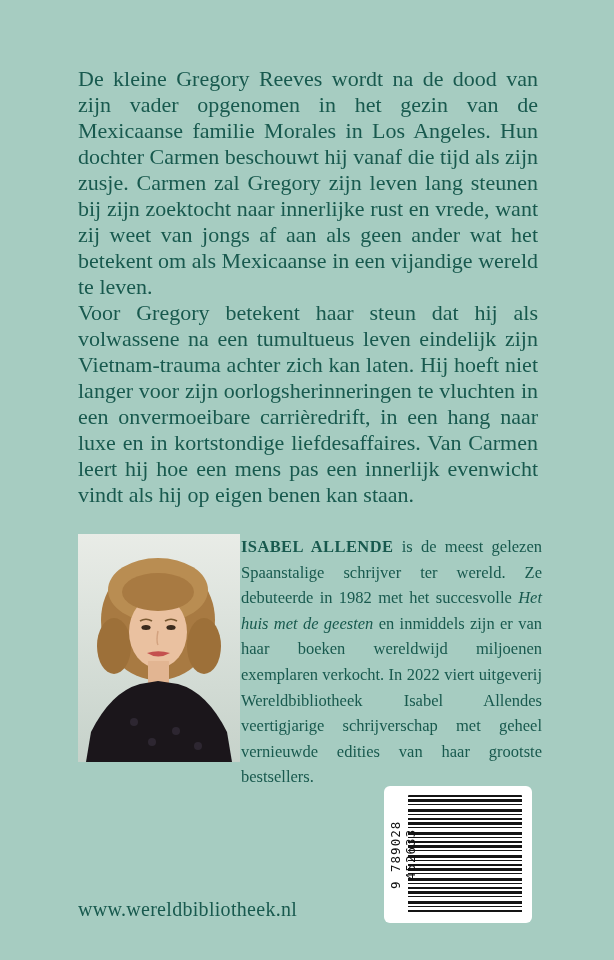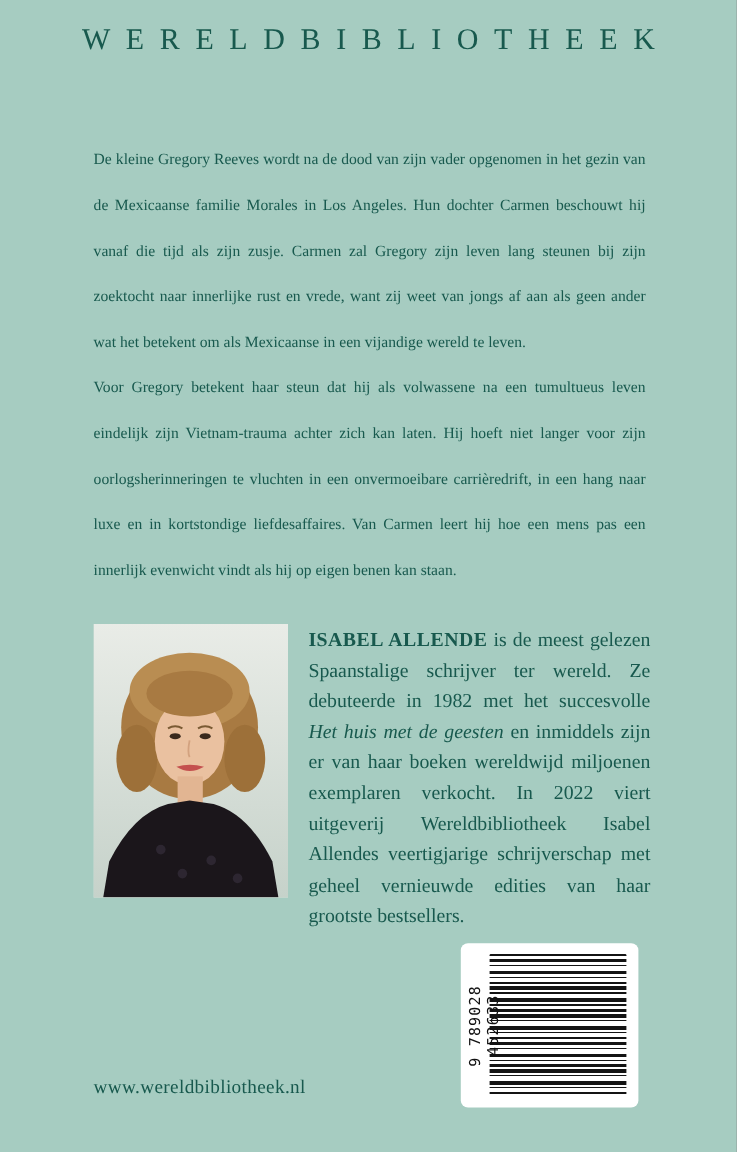--- a/index.html
+++ b/index.html
@@ -20,48 +20,48 @@
   .masthead{
     padding-top:20px;
     text-align:center;
     font-size:25px;
     letter-spacing:13px;
     text-indent:13px;
     font-weight:normal;
   }
   .blurb{
     padding:66px 76px 0 78px;
-    font-size:13px;
-    line-height:38px;
+    font-size:22px;
+    line-height:26px;
     text-align:justify;
   }
   .blurb p + p{}
   .bio{
     display:flex;
-    gap:17px;
+    gap:1px;
     padding:26px 72px 0 78px;
     align-items:flex-start;
   }
   .photo-frame{
     flex:none;
     width:162px;height:228px;
     overflow:hidden;
     background:#d7ded8;
   }
   .bio-text{
     font-size:16.5px;
     line-height:25.6px;
     text-align:justify;
   }
   .author-name{font-weight:bold;letter-spacing:0.4px;}
   .book-title{font-style:italic;}
   .website{
     position:absolute;
     left:78px;top:898px;
-    font-size:16px;
+    font-size:20px;
     letter-spacing:0.3px;
   }
   .barcode-box{
     position:absolute;
     left:384px;top:786px;
     width:148px;height:137px;
     background:#fff;
     border-radius:6px;
     display:flex;
     align-items:stretch;
@@ -89,21 +89,20 @@
       #141414 14px 17px, #ffffff 17px 19px,
       #141414 19px 20px, #ffffff 20px 23px
     );
   }
 </style>
 </head>
 <body>
 
 <div class="page">
 
-  <div class="masthead">WERELDBIBLIOTHEEK</div>
 
   <div class="blurb">
     <p>De kleine Gregory Reeves wordt na de dood van zijn vader opgenomen in het gezin van de Mexicaanse familie Morales in Los Angeles. Hun dochter Carmen beschouwt hij vanaf die tijd als zijn zusje. Carmen zal Gregory zijn leven lang steunen bij zijn zoektocht naar innerlijke rust en vrede, want zij weet van jongs af aan als geen ander wat het betekent om als Mexicaanse in een vijandige wereld te leven.</p>
     <p>Voor Gregory betekent haar steun dat hij als volwassene na een tumultueus leven eindelijk zijn Vietnam-trauma achter zich kan laten. Hij hoeft niet langer voor zijn oorlogsherinneringen te vluchten in een onvermoeibare carrièredrift, in een hang naar luxe en in kortstondige liefdesaffaires. Van Carmen leert hij hoe een mens pas een innerlijk evenwicht vindt als hij op eigen benen kan staan.</p>
   </div>
 
   <div class="bio">
 
     <div class="photo-frame">
       <svg viewBox="0 0 162 228" width="162" height="228">

